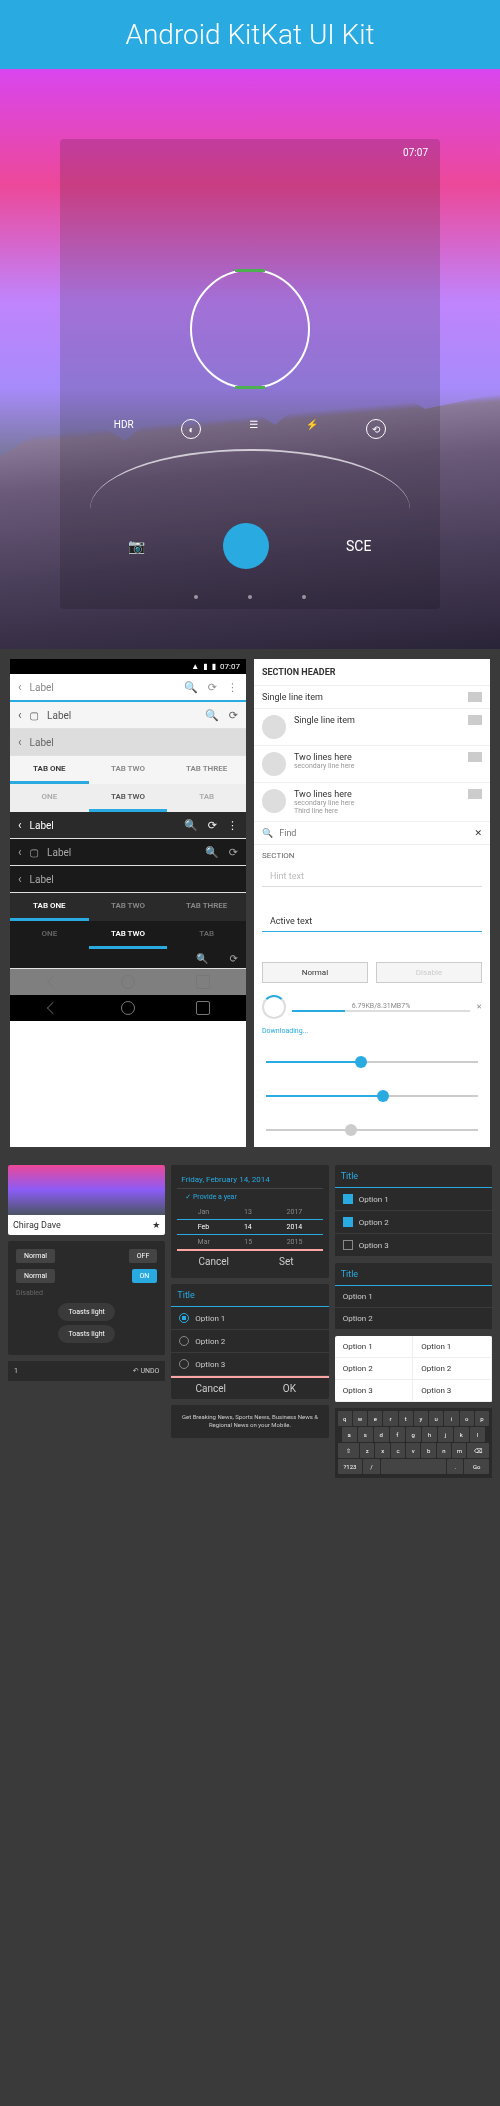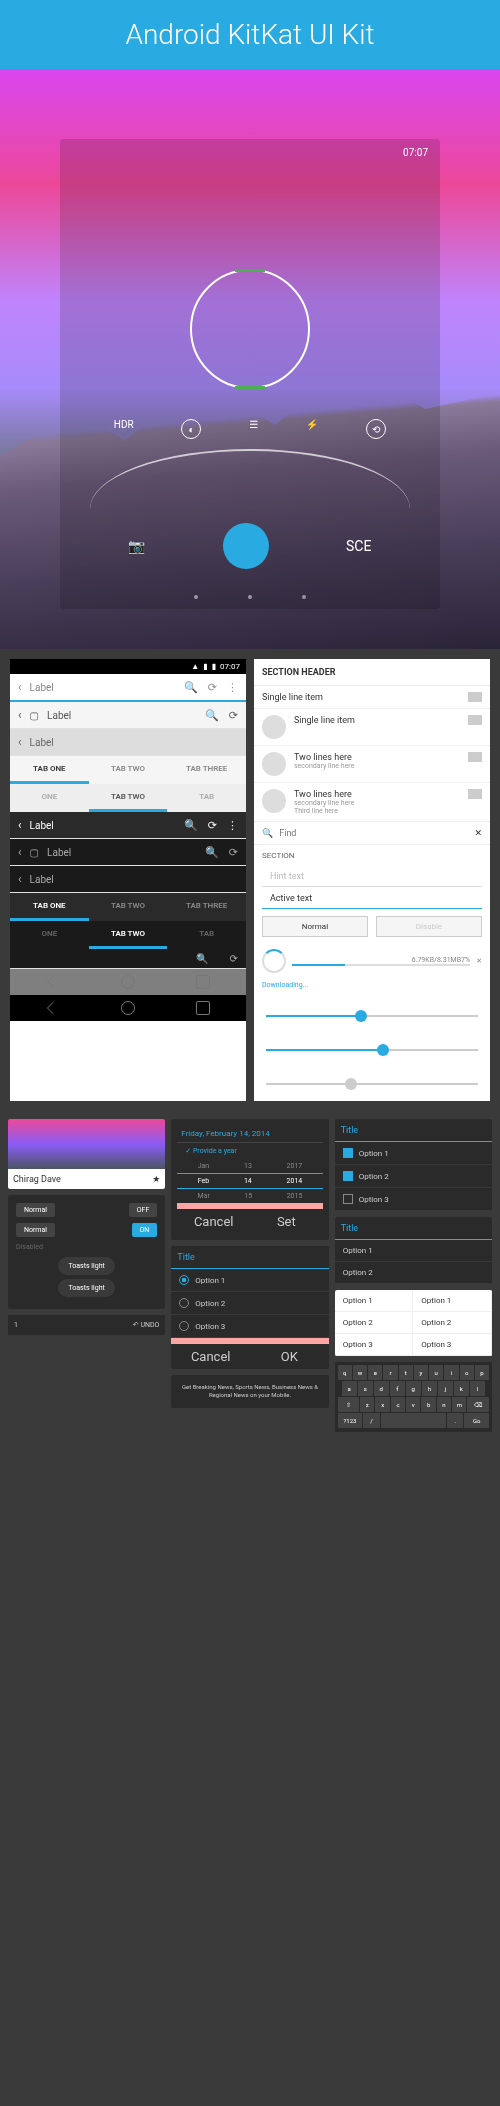--- a/index.html
+++ b/index.html
@@ -55,21 +55,21 @@
 .sect-head{font-weight:700;font-size:9px;padding:8px;border-bottom:1px solid #eee}
 .list-item{display:flex;align-items:flex-start;padding:6px 8px;gap:8px;border-bottom:1px solid #f0f0f0}
 .avatar{width:24px;height:24px;background:#ddd;border-radius:50%}
 .li-text{flex:1}
 .li-primary{font-size:9px;color:#333}
 .li-secondary{font-size:7px;color:#999}
 .li-action{width:14px;height:10px;background:#ccc}
 .find-row{display:flex;align-items:center;padding:6px 8px;gap:6px;border-bottom:1px solid #eee}
 .find-row input{border:none;flex:1;font-size:9px;outline:none}
 .sect2{font-weight:400;font-size:8px;padding:6px 8px;color:#666}
-.input-line{padding:5px 8px;border-bottom:1px solid #ddd;font-size:9px;margin:0 8px 1px}
+.input-line{padding:5px 8px;border-bottom:1px solid #ddd;font-size:9px;margin:0 8px 24px}
 .input-line.active{border-color:#29abe2;color:#333}
 .input-line.hint{color:#bbb}
 .btn-row{display:flex;gap:8px;padding:6px 8px}
 .btn{flex:1;padding:5px;font-size:8px;text-align:center;border:1px solid #ccc;background:#f5f5f5}
 .btn.disabled{color:#ccc}
 .progress-row{display:flex;align-items:center;gap:6px;padding:6px 8px;font-size:7px;color:#888}
 .prog-circle{width:24px;height:24px;border:2px solid #ddd;border-top-color:#29abe2;border-radius:50%}
 .prog-bar{flex:1;height:2px;background:#ddd;position:relative}
 .prog-fill{position:absolute;left:0;top:0;height:100%;width:30%;background:#29abe2}
 .slider-row{padding:6px 12px}
@@ -89,21 +89,21 @@
 .tog-btn{padding:3px 8px;background:#444;border-radius:2px}
 .tog-on{background:#29abe2}
 .toast{background:#3a3a3a;color:#fff;padding:5px 10px;font-size:7px;text-align:center;border-radius:10px;margin:4px auto;width:fit-content}
 .undo-bar{background:#2a2a2a;display:flex;justify-content:space-between;padding:6px;font-size:7px;color:#ccc}
 
 .date-card{padding:6px}
 .date-head{color:#29abe2;font-size:8px;padding:4px;border-bottom:1px solid #444}
 .provide{color:#29abe2;font-size:7px;padding:4px 8px}
 .date-row{display:flex;justify-content:space-around;padding:3px;font-size:7px;color:#888}
 .date-row.active{color:#fff;border-top:1px solid #29abe2;border-bottom:1px solid #29abe2}
-.dlg-btns{display:flex;border-top:6px solid #fca5a5;font-size:13px}
+.dlg-btns{display:flex;border-top:2px solid #fca5a5;font-size:10px}
 .dlg-btn{flex:1;text-align:center;padding:5px;color:#ccc}
 .dlg-title{color:#29abe2;font-size:9px;padding:6px;border-bottom:1px solid #29abe2}
 .dlg-opt{padding:6px 8px;font-size:8px;color:#ccc;border-bottom:1px solid #3a3a3a;display:flex;align-items:center;gap:6px}
 .radio{width:10px;height:10px;border:1.5px solid #888;border-radius:50%}
 .radio.on{border-color:#29abe2;background:radial-gradient(circle,#29abe2 40%,transparent 45%)}
 .check{width:10px;height:10px;border:1.5px solid #888}
 .check.on{border-color:#29abe2;background:#29abe2}
 .toast-msg{padding:8px;font-size:6px;text-align:center;color:#ccc;line-height:1.4}
 
 .menu-card{background:#fff;color:#333}
@@ -284,21 +284,21 @@
     <div class="sect2">SECTION</div>
     <div class="input-line hint">Hint text</div>
     <div class="input-line active">Active text</div>
     <div class="btn-row">
       <div class="btn">Normal</div>
       <div class="btn disabled">Disable</div>
     </div>
     <div class="progress-row">
       <div class="prog-circle"></div>
       <div style="flex:1">
-          <div style="display:flex;justify-content:flex-end">
+          <div style="display:flex;justify-content:center">
             <span>6.79KB/8.31MB</span>
             <span>7%</span>
           </div>
           <div class="prog-bar">
             <div class="prog-fill"></div>
           </div>
         </div>
       <span>✕</span>
     </div>
     <div style="padding:2px 8px;font-size:7px;color:#29abe2">Downloading...</div>

